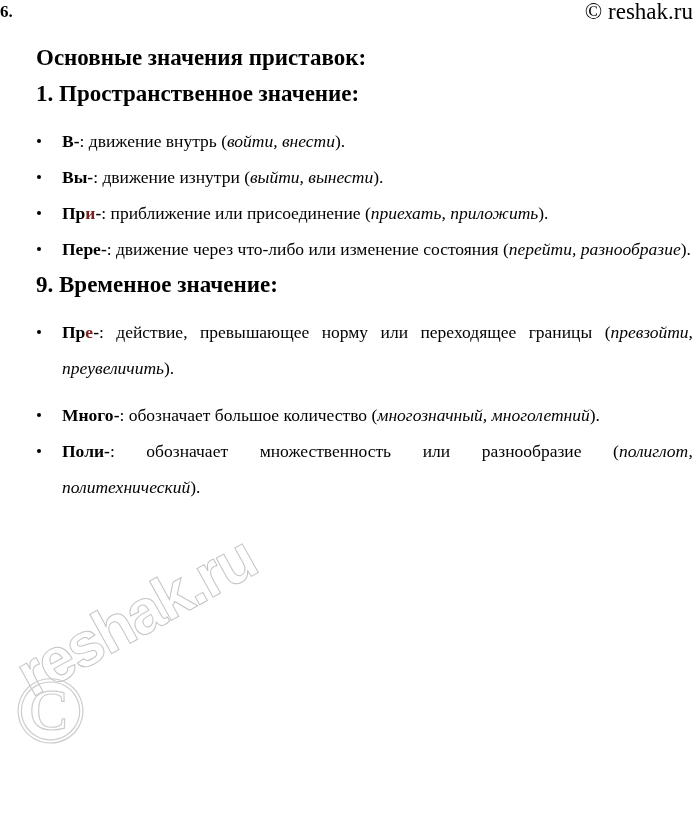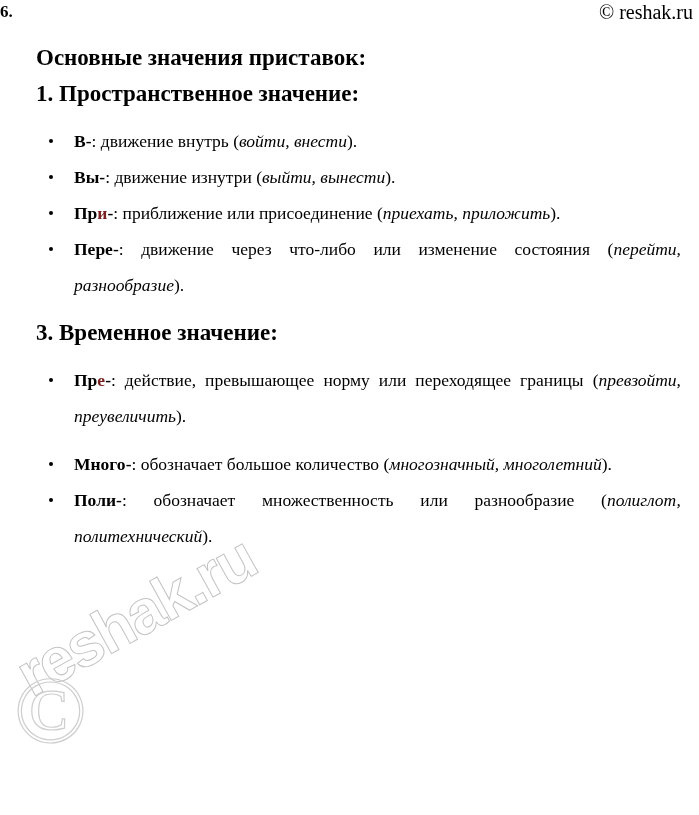--- a/index.html
+++ b/index.html
@@ -63,21 +63,21 @@
     justify-content: space-between;
     padding: 2px 6px 0 0;
     height: 26px;
   }
   .task-num {
     font-size: 17px;
     font-weight: 700;
     line-height: 20px;
   }
   .credit {
-    font-size: 20px;
+    font-size: 23px;
     line-height: 20px;
     white-space: nowrap;
   }
 
   
   .content {
     position: relative;
     z-index: 2;
     padding: 0 6px 0 0;
   }
@@ -97,21 +97,21 @@
     font-size: 23px;
     font-weight: 700;
     line-height: 36px;
     text-align: left;
     padding-left: 36px;
   }
   h2.heading.gap-top   { margin-top: 12px; }
   h2.heading.gap-top2  { margin-top: 0; }
 
   ul.bullets {
-    margin: 12px;
+    margin: 0;
     padding: 0;
     list-style: none;
   }
   ul.bullets.gap-top { margin-top: 11px; }
 
   li.bullet {
     position: relative;
     padding-left: 62px;
     font-size: 17.5px;
     line-height: 36px;
@@ -162,21 +162,21 @@
     <ul class="bullets gap-top">
       <li class="bullet"><span class="term"><span>В</span><span class="fringe"></span><span>-</span></span><span>: движение внутрь (</span><span class="ex">войти, внести</span><span>).</span></li>
 
       <li class="bullet"><span class="term"><span>Вы</span><span class="fringe"></span><span>-</span></span><span>: движение изнутри (</span><span class="ex">выйти, вынести</span><span>).</span></li>
 
       <li class="bullet"><span class="term"><span>Пр</span><span class="fringe">и</span><span>-</span></span><span>: приближение или присоединение (</span><span class="ex">приехать, приложить</span><span>).</span></li>
 
       <li class="bullet"><span class="term"><span>Пере</span><span class="fringe"></span><span>-</span></span><span>: движение через что-либо или изменение состояния (</span><span class="ex">перейти, разнообразие</span><span>).</span></li>
     </ul>
 
-    <h2 class="heading gap-top2">3. Временное значение:</h2>
+    <h2 class="heading gap-top2">9. Временное значение:</h2>
 
     <ul class="bullets gap-top">
       <li class="bullet"><span class="term"><span>Пр</span><span class="fringe">е</span><span>-</span></span><span>: действие, превышающее норму или переходящее границы (</span><span class="ex">превзойти, преувеличить</span><span>).</span></li>
     </ul>
 
 
     <ul class="bullets gap-top">
       <li class="bullet"><span class="term"><span>Много</span><span class="fringe"></span><span>-</span></span><span>: обозначает большое количество (</span><span class="ex">многозначный, многолетний</span><span>).</span></li>
 
       <li class="bullet"><span class="term"><span>Поли</span><span class="fringe"></span><span>-</span></span><span>: обозначает множественность или разнообразие (</span><span class="ex">полиглот, политехнический</span><span>).</span></li>

